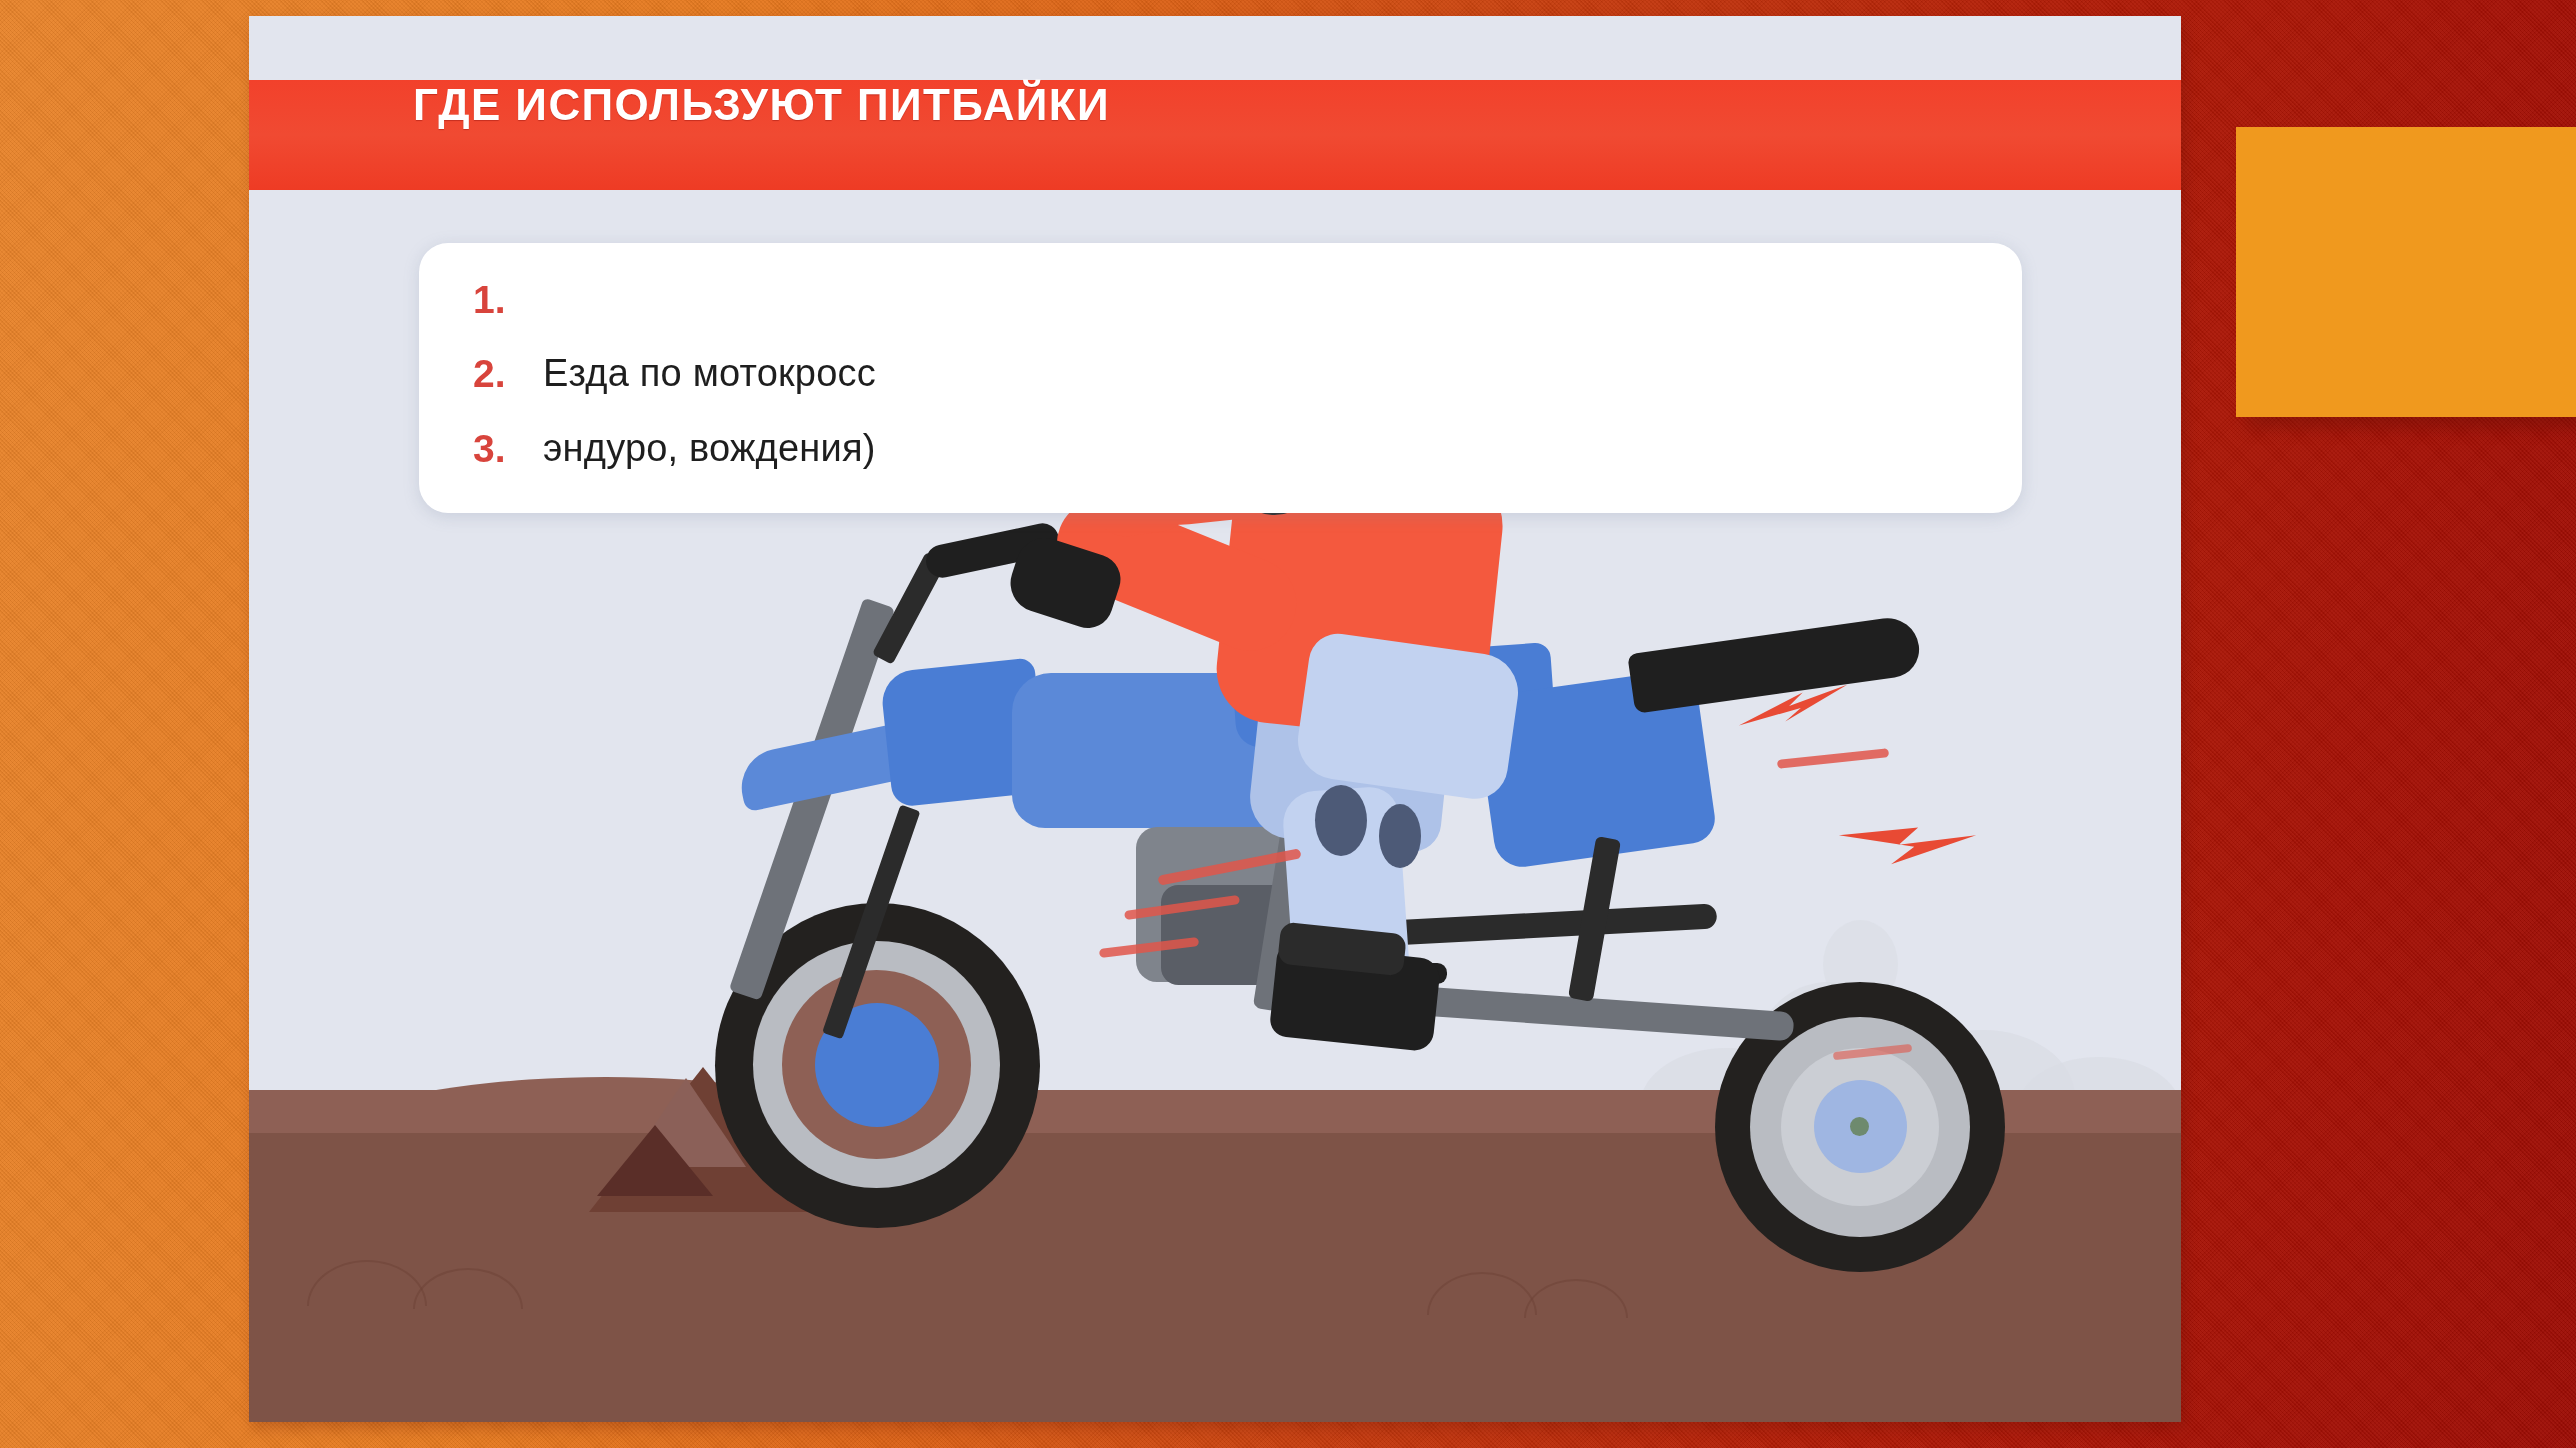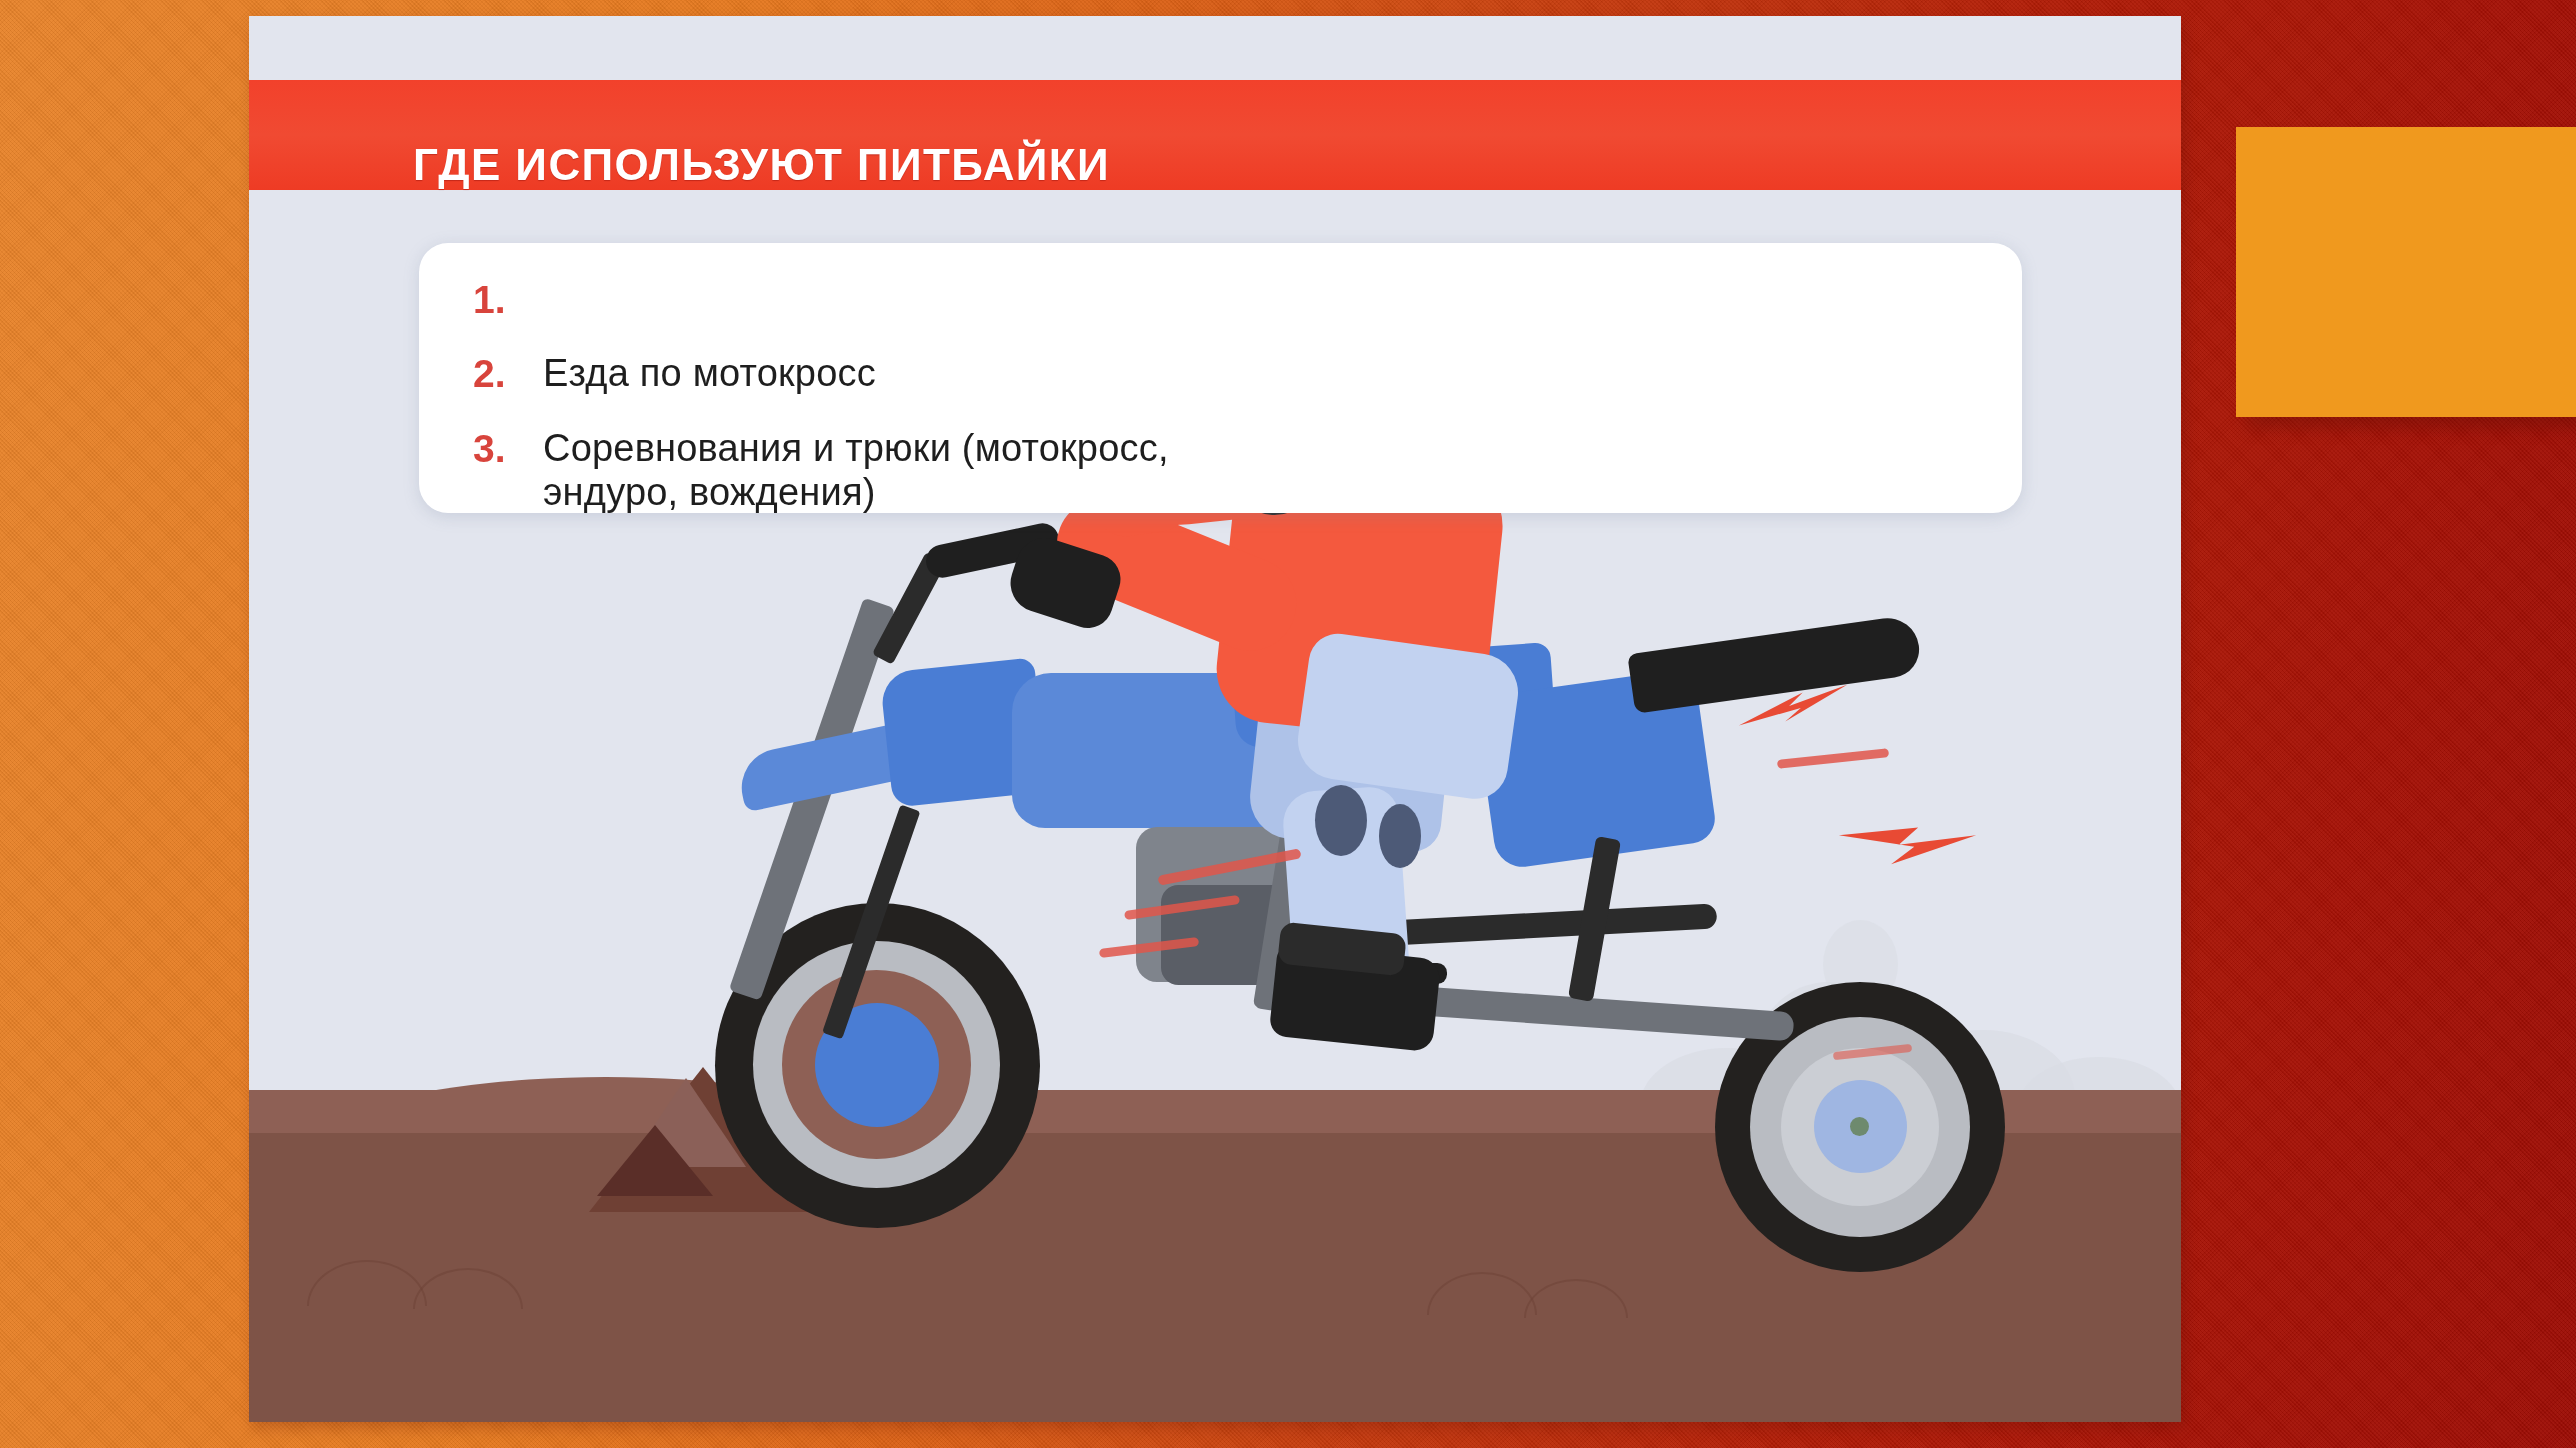--- a/index.html
+++ b/index.html
@@ -42,21 +42,21 @@
     position:absolute;left:249px;top:15.5px;width:1932px;height:1406px;
     background:#E2E5EE;
     box-shadow:3.9px 5.8px 13.5px rgba(90,15,0,.28);
     overflow:hidden;
   }
 
   
   #title-banner{
     position:absolute;left:0;top:64px;width:1932px;height:110px;
     background:linear-gradient(180deg,#F2412B 0%,#F04A32 50%,#EE3B24 100%);
-    display:flex;align-items:flex-end;
+    display:flex;align-items:flex-start;
   }
   #title-text{
     margin-left:164px;
     color:#FFFFFF;
     font-size:44px;
     font-weight:bold;
     letter-spacing:1.4px;
     white-space:nowrap;
     text-shadow:0 1px 1px rgba(120,0,0,.35);
   }
@@ -275,20 +275,19 @@
     <div class="list-row">
       <div class="row-num">2.</div>
       <div class="row-text">
         <span>Езда по мотокросс</span>
       </div>
     </div>
 
     <div class="list-row">
       <div class="row-num">3.</div>
       <div class="row-text">
-        <span>Соревнования и трюки (мотокросс,</span>
         <span class="l2">эндуро, вождения)</span>
       </div>
     </div>
 
   </div>
 </div>
 
 
 </body></html>

